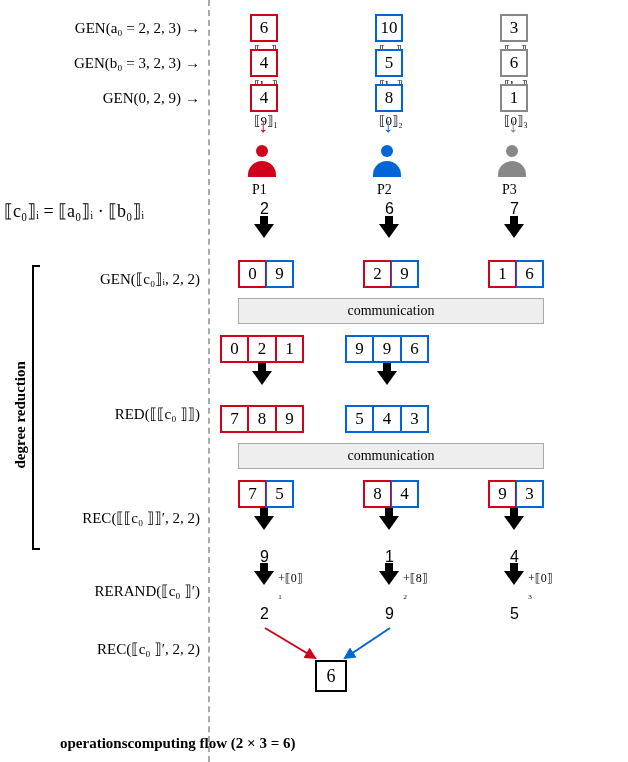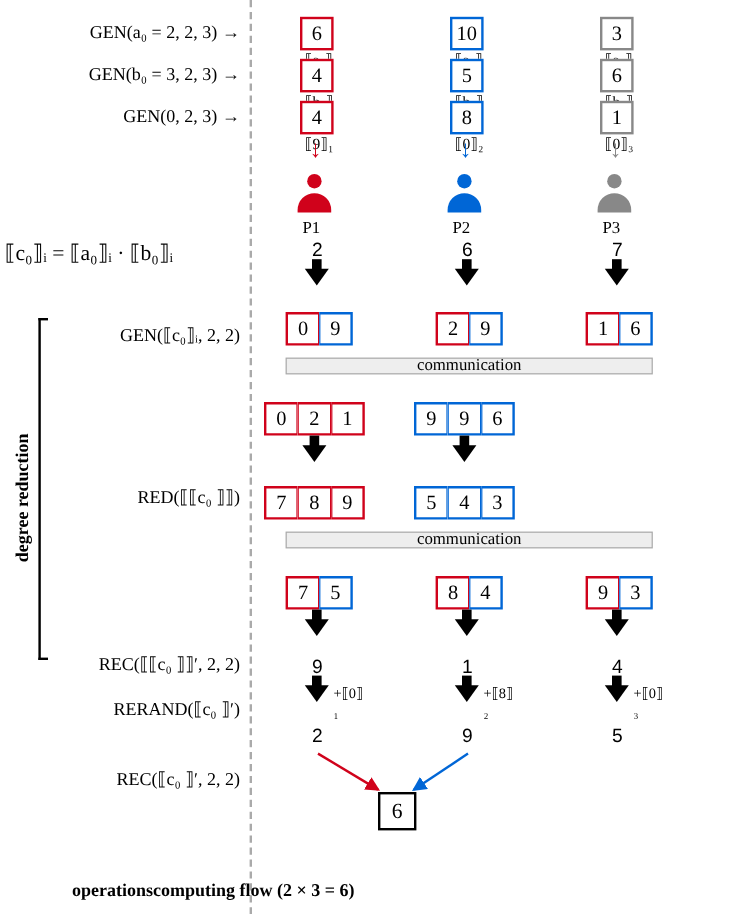--- a/index.html
+++ b/index.html
@@ -28,39 +28,39 @@
 .person-icon { display: inline-block; position: relative; width: 28px; height: 32px; }
 .person-icon .head { position: absolute; top: 0; left: 8px; width: 12px; height: 12px; border-radius: 50%; }
 .person-icon .body { position: absolute; bottom: 0; left: 0; width: 28px; height: 16px; border-radius: 14px 14px 0 0; }
 .p-red .head, .p-red .body { background: #d0021b; }
 .p-blue .head, .p-blue .body { background: #0066d6; }
 .p-gray .head, .p-gray .body { background: #888; }
 .plabel { font-size: 14px; margin-left: 4px; vertical-align: bottom; }
 .down-arrow { width: 0; height: 0; border-left: 10px solid transparent; border-right: 10px solid transparent; border-top: 14px solid #000; position: relative; }
 .down-arrow::before { content: ""; position: absolute; top: -22px; left: -4px; width: 8px; height: 10px; background: #000; }
 .thin-arrow { font-size: 20px; line-height: 1; }
-.comm-bar { position: absolute; height: 14px; background: #eee; border: 1px solid #aaa; display: flex; align-items: center; justify-content: center; font-size: 14px; }
+.comm-bar { position: absolute; height: 26px; background: #eee; border: 1px solid #aaa; display: flex; align-items: center; justify-content: center; font-size: 14px; }
 .bracket { position: absolute; border-left: 2px solid #000; border-top: 2px solid #000; border-bottom: 2px solid #000; width: 8px; }
 .vert-label { position: absolute; transform: rotate(-90deg); transform-origin: center; font-weight: bold; font-size: 15px; }
 .bottom-labels { position: absolute; bottom: 10px; width: 100%; display: flex; font-weight: bold; font-size: 15px; }
 .num { font-family: Arial, sans-serif; font-size: 16px; }
 .plus-label { font-size: 12px; margin-left: 2px; }
 </style>
 </head>
 <body>
 
 <div class="container">
   <div class="left-col">
     <div class="op-label arrowed" style="top:20px">GEN(a₀ = 2, 2, 3)</div>
     <div class="op-label arrowed" style="top:55px">GEN(b₀ = 3, 2, 3)</div>
-    <div class="op-label arrowed" style="top:90px">GEN(0, 2, 3)</div>
+    <div class="op-label arrowed" style="top:90px">GEN(0, 2, 9)</div>
     <div class="op-label" style="top:200px; left:4px; right:auto; font-size:18px">⟦c₀⟧ᵢ = ⟦a₀⟧ᵢ · ⟦b₀⟧ᵢ</div>
     <div class="op-label" style="top:270px">GEN(⟦c₀⟧ᵢ, 2, 2)</div>
     <div class="op-label" style="top:405px">RED(⟦⟦c₀ ⟧⟧)</div>
-    <div class="op-label" style="top:544px">REC(⟦⟦c₀ ⟧⟧′, 2, 2)</div>
+    <div class="op-label" style="top:509px">REC(⟦⟦c₀ ⟧⟧′, 2, 2)</div>
     <div class="op-label" style="top:582px">RERAND(⟦c₀ ⟧′)</div>
     <div class="op-label" style="top:640px">REC(⟦c₀ ⟧′, 2, 2)</div>
     <div class="bracket" style="top:265px; height:285px; left:32px"></div>
     <div class="vert-label" style="top:400px; left:-40px; width:120px">degree reduction</div>
   </div>
 
   <div class="right-col">
 
     <div style="position:absolute; top:14px;">
       <span class="c1"><span class="box red">6</span><span class="sublabel">⟦a₀⟧₁</span></span>

